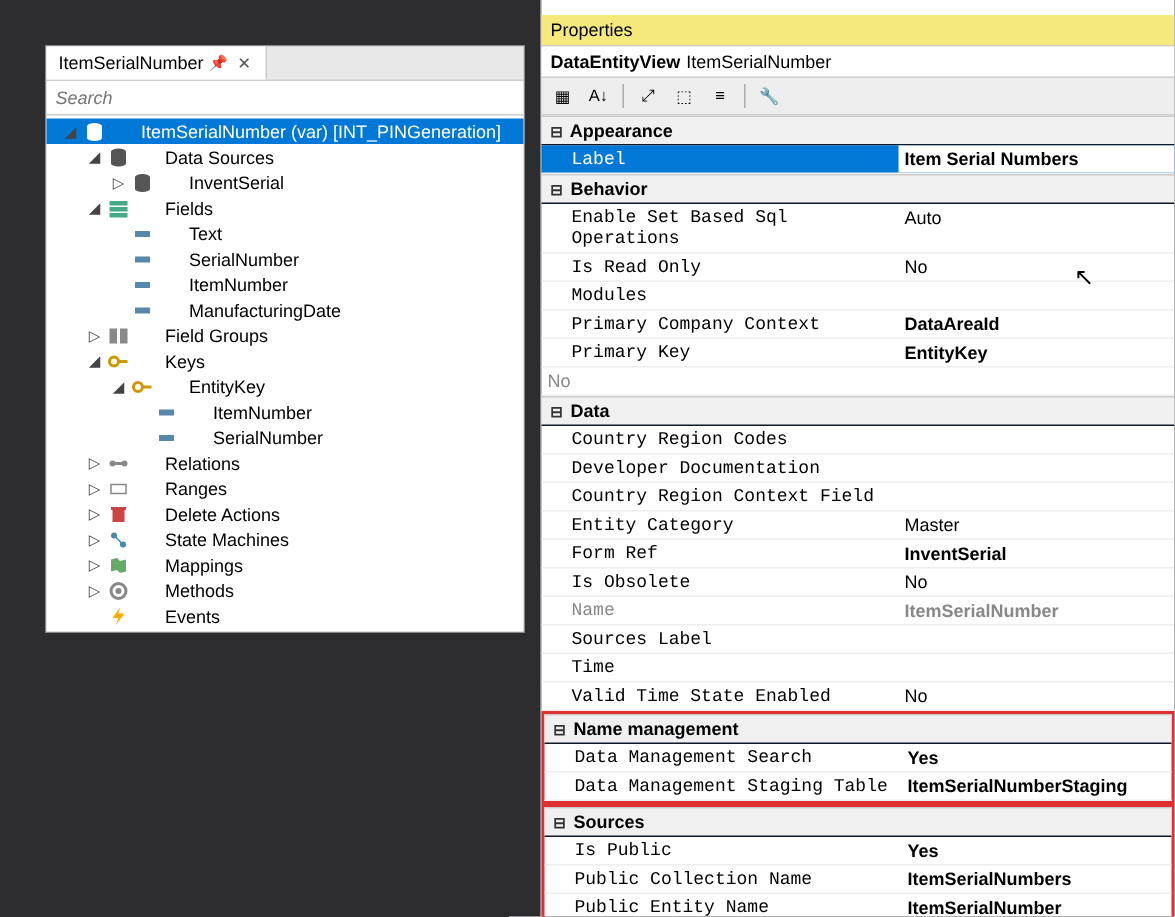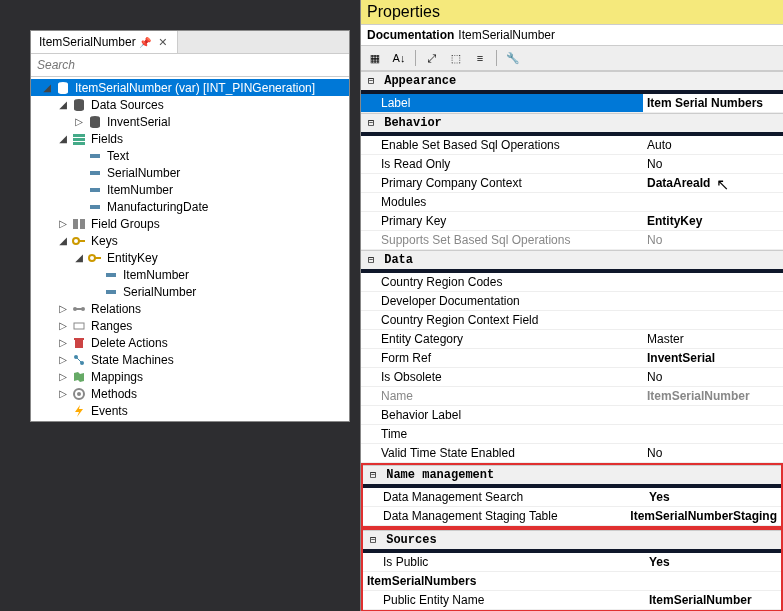--- a/index.html
+++ b/index.html
@@ -10,36 +10,36 @@
 .tab-pin { color: #555; font-size: 10px; }
 .tab-close { color: #555; font-size: 11px; cursor: pointer; padding: 0 2px; }
 .search-box { width: 100%; padding: 4px 6px; border: none; border-bottom: 1px solid #ccc; font-size: 12px; font-style: italic; color: #888; background: #fff; }
 .tree { background: #fff; padding: 2px 0; }
 .tree-node { display: flex; align-items: center; padding: 1px 2px; white-space: nowrap; min-height: 17px; font-size: 12px; }
 .tree-node.selected { background: #0078d7; color: #fff; }
 .tree-indent { display: inline-block; }
 .tree-toggle { width: 12px; text-align: center; color: #444; font-size: 10px; cursor: pointer; }
 .tree-toggle.empty { visibility: hidden; }
 .tree-icon { width: 16px; height: 14px; display: inline-flex; align-items: center; justify-content: center; margin: 0 2px; }
-.node-label { padding-left: 2px; }
+.node-label { padding-left: 2px; margin-left: 19px; }
 
 .right-panel { position: absolute; left: 360px; top: 0; right: 0; bottom: 0; background: #fff; border-left: 1px solid #888; }
-.prop-header { background: #f5e97c; padding: 3px 6px; font-size: 16px; border-bottom: 1px solid #ccc; }
+.prop-header { background: #f5e97c; padding: 3px 6px; font-size: 12px; border-bottom: 1px solid #ccc; margin-top: 10px; }
 .prop-subheader { background: #fff; padding: 3px 6px; font-size: 12px; border-bottom: 1px solid #ccc; display:flex; gap:4px; }
 .prop-toolbar { background: #eee; padding: 2px 4px; border-bottom: 1px solid #ccc; display: flex; gap: 4px; align-items:center; }
 .tb-btn { width: 20px; height: 20px; display: inline-flex; align-items: center; justify-content: center; font-size: 11px; cursor: pointer; border: 1px solid transparent; }
 .tb-sep { width:1px; background:#aaa; height:16px; margin:0 2px;}
 
 .prop-grid { }
-.prop-category { background: #f0f0f0; padding: 2px 4px; font-weight: bold; font-size: 12px; border-top: 1px solid #ccc; border-bottom: 4px solid #0f172a; font-family: Liberation Mono, monospace; }
+.prop-category { background: #f0f0f0; padding: 2px 4px; font-weight: bold; font-size: 12px; border-top: 1px solid #ccc; border-bottom: 1px solid #0f172a; }
 .prop-category .toggle { display:inline-block; width:12px; text-align:center; font-size:10px; color:#333; }
 .prop-row { display: flex; font-size: 12px; border-bottom: 1px solid #eee; }
 .prop-row.selected { background: #0078d7; color: #fff; }
 .prop-row.selected .prop-value { background:#fff; color:#000; }
-.prop-label { width: 282px; padding: 2px 4px 2px 20px; }
+.prop-label { width: 238px; padding: 2px 4px 2px 20px; font-family: Liberation Mono, monospace; }
 .prop-value { flex: 1; padding: 2px 4px; }
 .prop-value.bold { font-weight: bold; }
 .prop-row.dim .prop-label, .prop-row.dim .prop-value { color:#888; }
 .highlight-box { border: 2px solid #e03030; }
 
 
 .ico { width:14px; height:14px; display:inline-block; }
 .cursor-arrow { position:absolute; font-size:16px; color:#000; pointer-events:none;}
 </style>
 </head>
@@ -271,21 +271,21 @@
           </svg>
         </span>
         <span class="node-label">Events</span>
       </div>
     </div>
 </div>
 
 <div class="right-panel">
   <div class="prop-header">Properties</div>
   <div class="prop-subheader">
-    <b>Documentation</b>
+    <b>DataEntityView</b>
     <span>ItemSerialNumber</span>
   </div>
   <div class="prop-toolbar">
     <span class="tb-btn">▦</span>
     <span class="tb-btn">A↓</span>
     <span class="tb-sep"></span>
     <span class="tb-btn">⤢</span>
     <span class="tb-btn">⬚</span>
     <span class="tb-btn">≡</span>
     <span class="tb-sep"></span>
@@ -303,33 +303,32 @@
         <div class="prop-category"><span class="toggle">⊟</span> <span>Behavior</span></div>
         <div class="prop-row">
           <div class="prop-label">Enable Set Based Sql Operations</div>
           <div class="prop-value">Auto</div>
         </div>
         <div class="prop-row">
           <div class="prop-label">Is Read Only</div>
           <div class="prop-value">No</div>
         </div>
         <div class="prop-row">
+          <div class="prop-label">Modules</div>
+          <div class="prop-value"></div>
+        </div>
+        <div class="prop-row">
           <div class="prop-label">Primary Company Context</div>
           <div class="prop-value bold">DataAreaId</div>
         </div>
         <div class="prop-row">
-          <div class="prop-label">Modules</div>
-          <div class="prop-value"></div>
-        </div>
-        <div class="prop-row">
           <div class="prop-label">Primary Key</div>
           <div class="prop-value bold">EntityKey</div>
         </div>
         <div class="prop-row dim">
-          <div class="prop-label">Supports Set Based Sql Operations</div>
           <div class="prop-value">No</div>
         </div>
       </div>
       <div>
         <div class="prop-category"><span class="toggle">⊟</span> <span>Data</span></div>
         <div class="prop-row">
           <div class="prop-label">Country Region Codes</div>
           <div class="prop-value"></div>
         </div>
         <div class="prop-row">
@@ -350,21 +349,21 @@
         </div>
         <div class="prop-row">
           <div class="prop-label">Is Obsolete</div>
           <div class="prop-value">No</div>
         </div>
         <div class="prop-row dim">
           <div class="prop-label">Name</div>
           <div class="prop-value bold">ItemSerialNumber</div>
         </div>
         <div class="prop-row">
-          <div class="prop-label">Behavior Label</div>
+          <div class="prop-label">Sources Label</div>
           <div class="prop-value"></div>
         </div>
         <div class="prop-row">
           <div class="prop-label">Time</div>
           <div class="prop-value"></div>
         </div>
         <div class="prop-row">
           <div class="prop-label">Valid Time State Enabled</div>
           <div class="prop-value">No</div>
         </div>
@@ -380,20 +379,21 @@
           <div class="prop-value bold">ItemSerialNumberStaging</div>
         </div>
       </div>
       <div class="highlight-box">
         <div class="prop-category"><span class="toggle">⊟</span> <span>Sources</span></div>
         <div class="prop-row">
           <div class="prop-label">Is Public</div>
           <div class="prop-value bold">Yes</div>
         </div>
         <div class="prop-row">
+          <div class="prop-label">Public Collection Name</div>
           <div class="prop-value bold">ItemSerialNumbers</div>
         </div>
         <div class="prop-row">
           <div class="prop-label">Public Entity Name</div>
           <div class="prop-value bold">ItemSerialNumber</div>
         </div>
       </div>
     </div>
 </div>
 

